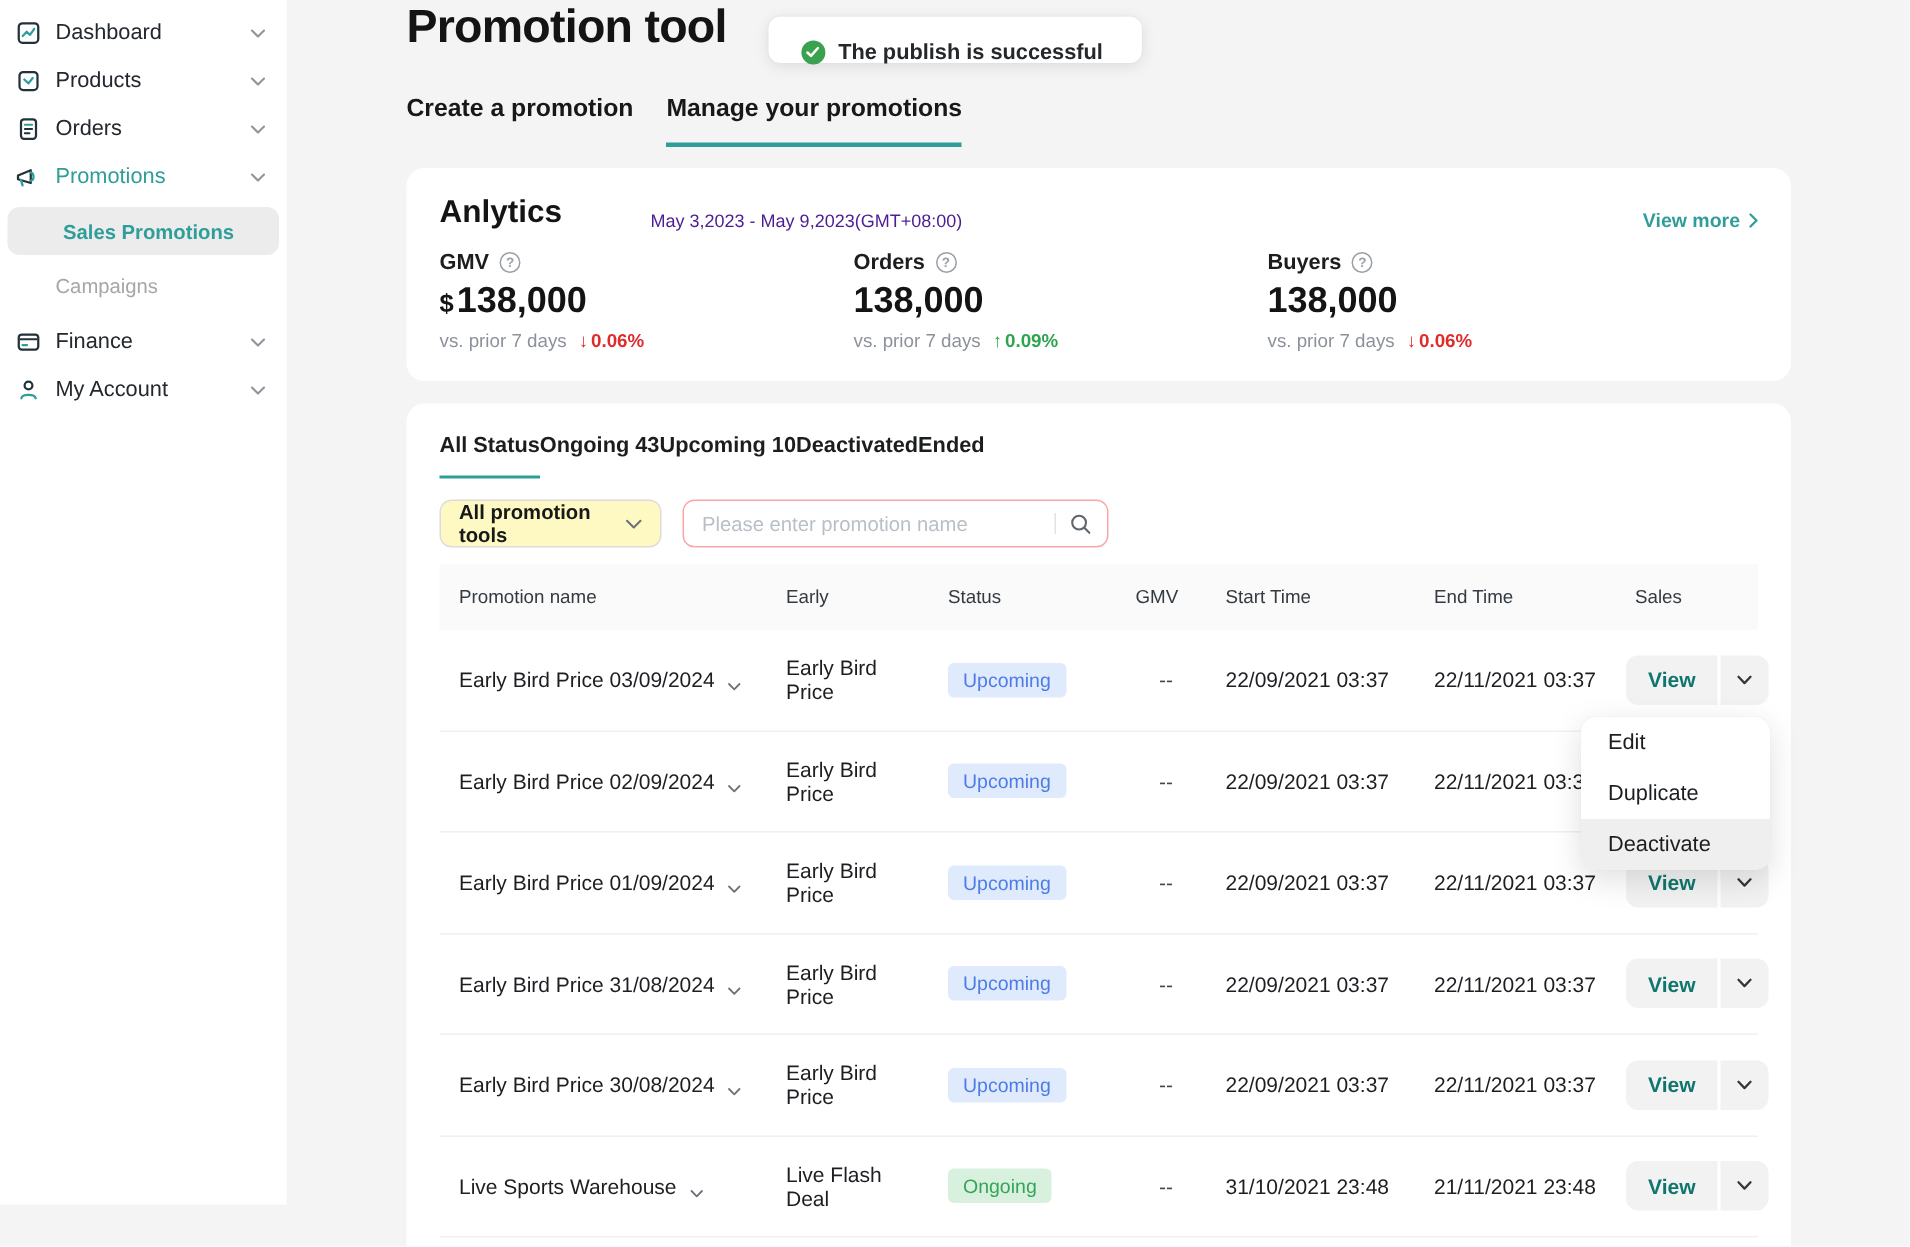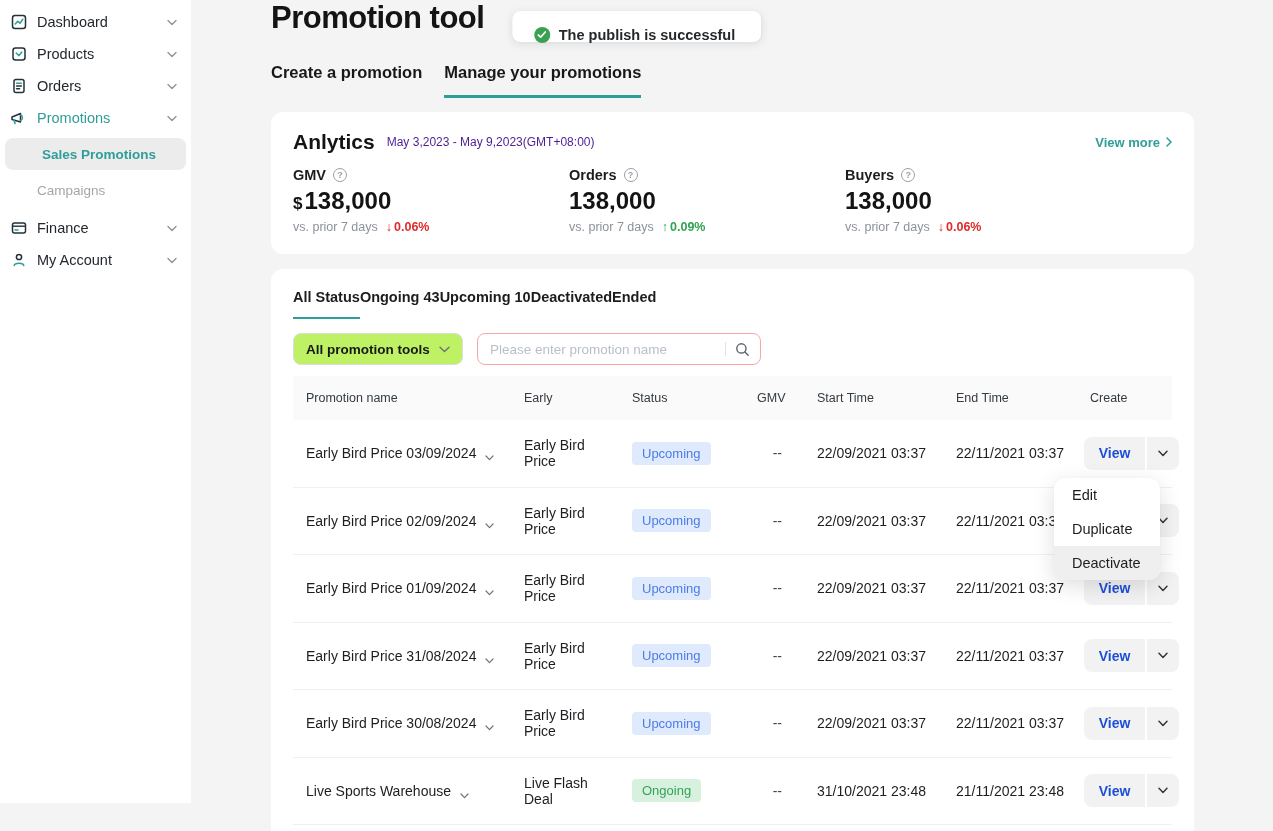--- a/index.html
+++ b/index.html
@@ -55,21 +55,21 @@
   .page-tabs { display:flex; gap:22px; margin-top:27px; }
   .page-tab {
     font-size:16.5px; font-weight:bold; color:#17181a; padding-bottom:13px;
     border-bottom:3px solid transparent; cursor:pointer;
   }
   .page-tab.active { border-bottom-color:#2f9e99; }
 
   
   .card { background:#ffffff; border-radius:12px; }
   .analytics { margin-top:14px; padding:18px 22px 18px 22px; height:142px; }
-  .an-head { display:flex; align-items:center; }
+  .an-head { display:flex; align-items:flex-end;gap:47px; }
   .an-title { font-size:21px; font-weight:bold; color:#141414; }
   .an-range { font-size:12px; color:#4c1d95; margin-left:12px; }
   .view-more {
     margin-left:auto; display:flex; align-items:center; gap:6px;
     color:#2f9e99; font-size:13px; font-weight:600; cursor:pointer;
   }
   .metrics { display:flex; margin-top:13px; }
   .metric { width:276px; }
   .m-label { display:flex; align-items:center; font-size:14.5px; font-weight:bold; color:#1b1d1f; }
   .help {
@@ -88,22 +88,22 @@
   .list-card { margin-top:15px; padding:20px 22px 0 22px; height:620px; position:relative; }
   .status-tabs { display:flex; }
   .status-tab {
     font-size:14.5px; font-weight:bold; color:#1b1d1f; padding-bottom:12px;
     border-bottom:2.5px solid transparent; cursor:pointer;
   }
   .status-tab.active { border-bottom-color:#2f9e99; }
 
   .filter-row { display:flex; margin-top:14px; gap:14px; }
   .tool-select {
-    width:170px; height:32px; border:1px solid #dcdcdc; border-radius:8px;
-    display:flex; align-items:center; padding:0 12px; cursor:pointer; background:#bef264;
+    width:148px; height:32px; border:1px solid #dcdcdc; border-radius:8px;
+    display:flex; align-items:center; padding:0 12px; cursor:pointer; background:#fef9c3;
   }
   .tool-select .val { flex:1; font-size:13.5px; font-weight:600; color:#17181a; }
   .search-box {
     width:284px; height:32px; border:1px solid #fca5a5; border-radius:8px;
     display:flex; align-items:center; padding:0 10px 0 12px; background:#fff;
   }
   .search-box input {
     flex:1; border:none; outline:none; font-size:13.5px; color:#17181a;
     font-family:"Liberation Sans", sans-serif; background:transparent; min-width:0;
   }
@@ -119,31 +119,31 @@
   .name-cell .chev { color:#6c737b; display:flex; }
   .badge {
     display:inline-block; font-size:13px; padding:4px 10px; border-radius:4px; font-weight:500;
   }
   .badge.upcoming { background:#dfeafc; color:#4d7ce8; }
   .badge.ongoing { background:#d7f1de; color:#35a457; }
   .gmv-cell { text-align:right; padding-right:22px !important; color:#43484e; }
   .action-cell { display:flex; gap:2px; padding-left:7px !important; }
   .btn-view {
     width:61px; height:33px; background:#f2f2f2; border:none; cursor:pointer;
-    border-radius:8px 0 0 8px; font-size:14px; font-weight:bold; color:#1d4ed8;
+    border-radius:8px 0 0 8px; font-size:14px; font-weight:bold; color:#0f766e;
     font-family:"Liberation Sans", sans-serif;
   }
   .btn-more {
     width:32px; height:33px; background:#f2f2f2; border:none; cursor:pointer;
     border-radius:0 8px 8px 0; display:flex; align-items:center; justify-content:center; color:#33383d;
   }
 
   
   .action-menu {
-    position:absolute; left:783px; top:209px; width:106px; background:#fff;
+    position:absolute; left:783px; top:209px; width:126px; background:#fff;
     border-radius:10px; overflow:hidden; z-index:10;
     box-shadow:0 6px 22px rgba(0,0,0,0.13), 0 0 1px rgba(0,0,0,0.08);
   }
   .menu-item {
     height:34px; line-height:34px; padding-left:18px; font-size:14.5px;
     color:#1c1e21; cursor:pointer;
   }
   .menu-item.hover { background:#efefef; }
 
   svg { display:block; }
@@ -369,21 +369,21 @@
       </div>
     </div>
 
     <div class="grid thead">
       <div>Promotion name</div>
       <div>Early</div>
       <div>Status</div>
       <div>GMV</div>
       <div>Start Time</div>
       <div>End Time</div>
-      <div>Create</div>
+      <div>Sales</div>
     </div>
 
     <div class="grid trow">
       <div class="name-cell">
         <span>Early Bird Price 03/09/2024</span>
         <span class="chev">
             <svg width="9" height="6" viewBox="0 0 9 6">
               <polyline points="1,1 4.5,4.6 8,1" fill="none" stroke="#6c737b" stroke-width="1.2" stroke-linecap="round" stroke-linejoin="round"></polyline>
             </svg>
           </span>

